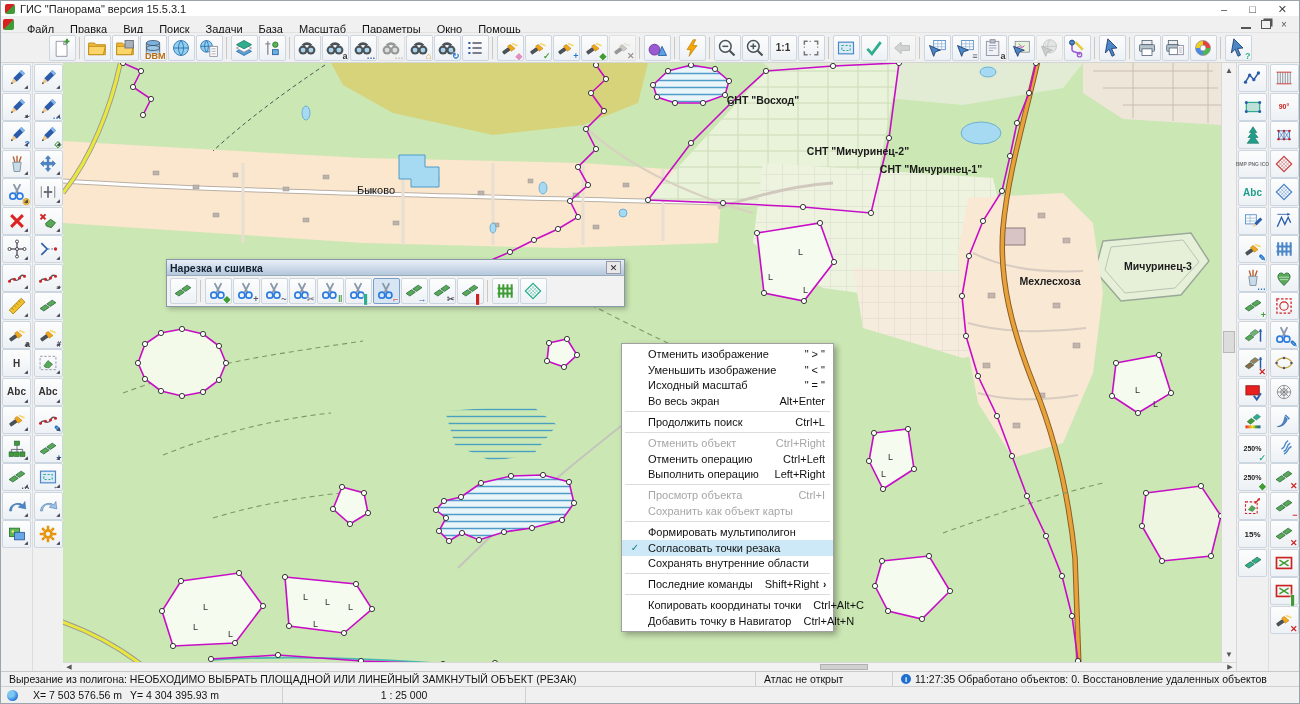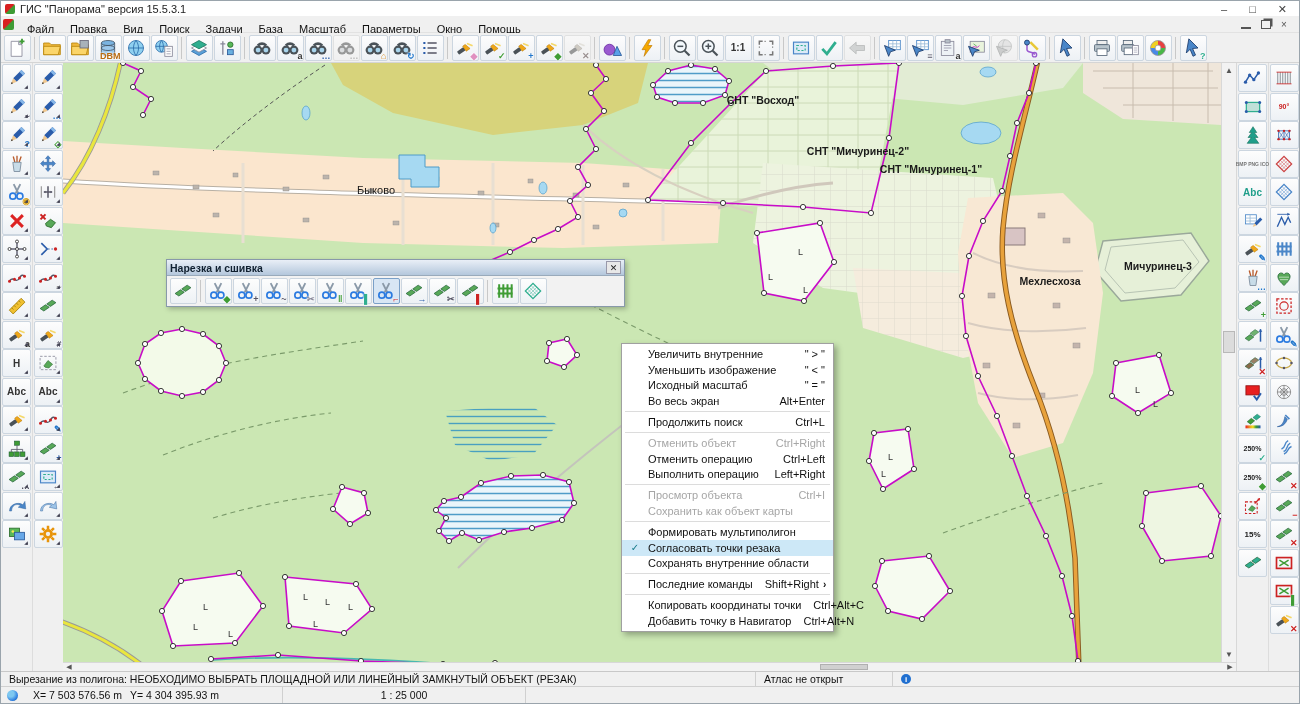--- a/index.html
+++ b/index.html
@@ -15,21 +15,21 @@
   
   .menubar{height:17px;background:#f0f0f0;display:flex;align-items:center;padding:0 2px;flex:0 0 auto;border-bottom:1px solid #e2e2e2;}
   .menubar .appicon{width:11px;height:11px;}
   .mitem{padding:13px 8px;color:#111;margin-top:10px;}
   .mdibtns{margin-left:auto;display:flex;gap:10px;padding-right:6px;color:#555;align-items:center;}
   .mdibtns .mi{width:10px;height:9px;position:relative;}
   .mi-min{border-bottom:2px solid #555;height:7px;}
   .mi-rest{border:1px solid #555;width:8px;height:7px;box-shadow:2px -2px 0 -0.5px #555;}
   .mi-close{font-size:10px;line-height:9px;}
   
-  .toolbar{height:30px;background:#f0f0f0;border-bottom:1px solid #d5d5d5;display:flex;align-items:center;padding:1px 2px;flex:0 0 auto;}
+  .toolbar{height:30px;background:#f0f0f0;border-bottom:1px solid #d5d5d5;display:flex;align-items:center;padding:1px 2px;flex:0 0 auto;justify-content:center;}
   .tbtn{width:27px;height:26px;border:1px solid #ccd6e0;border-radius:2px;background:linear-gradient(#fdfdfd,#edf1f5);display:flex;align-items:center;justify-content:center;margin:0 0.5px;position:relative;flex:0 0 auto;}
   .tbtn.pressed{background:#d8e6f4;border:1px solid #7aa0c8;}
   .tbtn.dis{filter:grayscale(.9);opacity:.55;}
   .tsep{width:1px;height:22px;background:#c8c8c8;margin:0 3px;flex:0 0 auto;}
   .ic{width:20px;height:20px;color:#4a5258;display:block;}
   .tx{font-weight:bold;font-size:10px;color:#157a8a;white-space:nowrap;}
   .badge{position:absolute;right:0px;bottom:-1px;font-size:9px;font-weight:bold;line-height:9px;text-shadow:0 0 2px #fff,0 0 2px #fff;}
   
   .main{flex:1 1 auto;display:flex;min-height:0;}
   .side{background:#f0f0f0;flex:0 0 auto;display:flex;}
@@ -1406,20 +1406,21 @@
           </div>
         </div>
     </div>
   </div>
 
   <div class="statusbar">
     <div class="cell" style="flex:0 0 755px;">Вырезание из полигона: НЕОБХОДИМО ВЫБРАТЬ ПЛОЩАДНОЙ ИЛИ ЛИНЕЙНЫЙ ЗАМКНУТЫЙ ОБЪЕКТ (РЕЗАК)</div>
     <div class="cell" style="flex:0 0 137px;">Атлас не открыт</div>
     <div class="cell" style="flex:1 1 auto;border-right:none;">
       <span class="info-i">i</span>
+      <span>11:27:35  Обработано объектов:  0. Восстановление удаленных объектов</span>
     </div>
   </div>
 
   <div class="coordbar">
     <div class="cell" style="flex:0 0 26px;border-right:none;padding:0;">
       <span class="globe-dot"></span>
     </div>
     <div class="cell" style="flex:0 0 256px;gap:8px;">
       <span>X= 7 503 576.56 m</span>
       <span>Y= 4 304 395.93 m</span>
@@ -1510,21 +1511,21 @@
           <svg viewBox="0 0 24 24" class="ic" style="color: rgb(47, 174, 143);">
             <use href="#s-diamond"></use>
           </svg>
         </div>
       </div>
   </div>
 
   <div class="ctxmenu" id="ctx">
       <div class="citem">
         <span class="chk"></span>
-        <span class="clab">Увеличить внутренние</span>
+        <span class="clab">Отменить изображение</span>
         <span class="csh">" &gt; "</span>
       </div>
       <div class="citem">
         <span class="chk"></span>
         <span class="clab">Уменьшить изображение</span>
         <span class="csh">" &lt; "</span>
       </div>
       <div class="citem">
         <span class="chk"></span>
         <span class="clab">Исходный масштаб</span>

